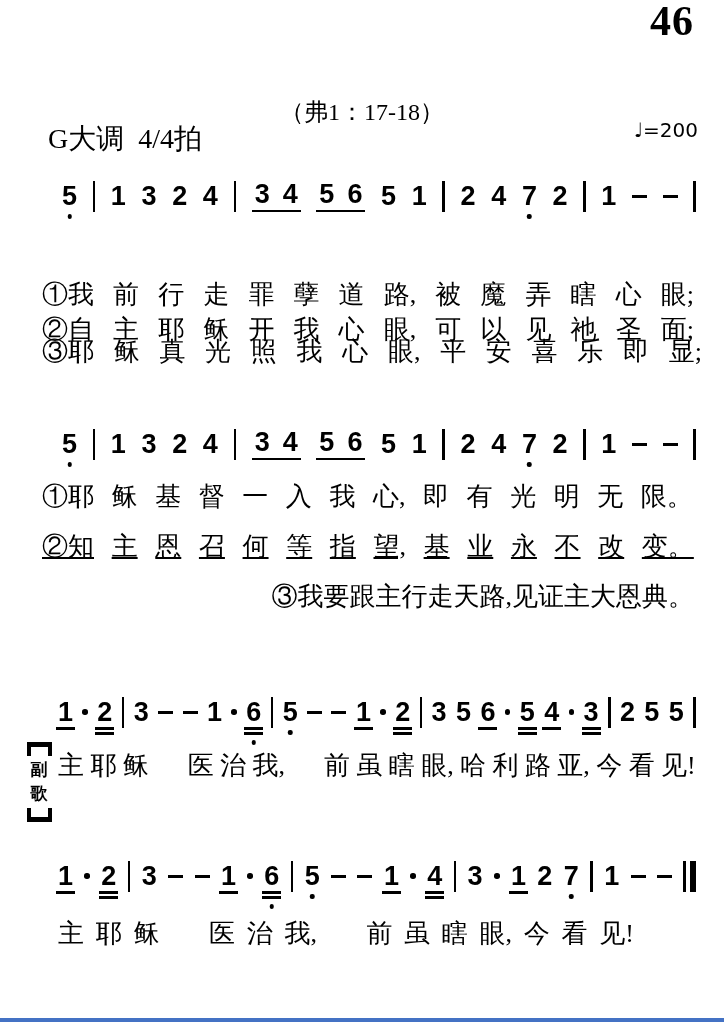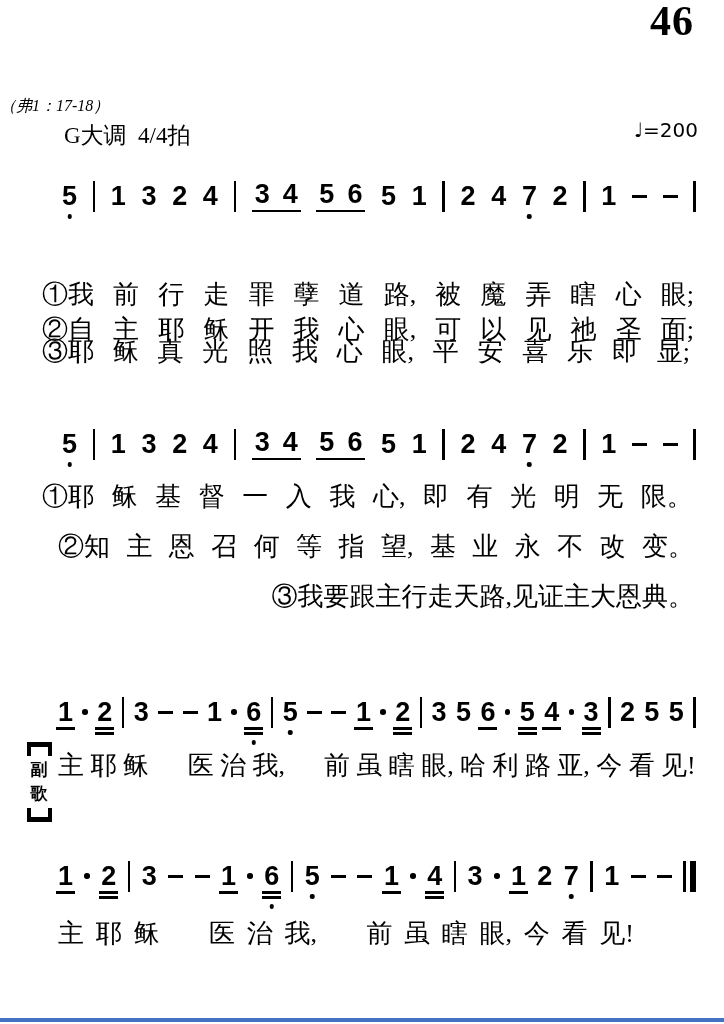--- a/index.html
+++ b/index.html
@@ -1,22 +1,22 @@
 <!DOCTYPE html>
 <html><head>
 <meta charset="utf-8">
 <style>
   html,body{margin:0;padding:0;width:724px;height:1024px;overflow:hidden;background:#ffffff;}
   .page{position:absolute;inset:0;background:#fff;color:#000;font-family:"Liberation Serif","DejaVu Serif",serif;}
   .abs{position:absolute;}
 
   .page-number{top:0px;right:30px;font-size:42px;font-weight:bold;line-height:1;letter-spacing:1px;margin-left:43px;}
   .title{top:40px;left:0;right:0;text-align:center;font-size:40px;font-weight:bold;letter-spacing:4px;}
-  .subtitle{top:96px;left:0;right:0;font-size:16px;font-style:italic;}
-  .meta-key{top:120px;left:64px;font-size:23px;white-space:pre;}
+  .subtitle{top:96px;left:0;right:0;text-align:center;font-size:24px;}
+  .meta-key{top:120px;left:48px;font-size:28px;white-space:pre;}
   .meta-tempo{top:118px;right:26px;font-size:20px;font-family:"DejaVu Sans","Liberation Serif",serif;}
 
   
   .music-line{position:absolute;left:62px;right:28px;height:36px;display:flex;justify-content:space-between;align-items:center;}
   .note{position:relative;display:inline-block;font-family:"Liberation Sans","DejaVu Sans",sans-serif;font-weight:bold;font-size:27px;line-height:1;}
   .ul{position:absolute;left:-2px;right:-2px;height:2.5px;background:#000;}
   .ul0{bottom:-4px;}
   .ul1{bottom:-9px;}
   .od{position:absolute;left:50%;transform:translateX(-50%);width:4.5px;height:4.5px;border-radius:50%;background:#000;}
   .group{display:inline-flex;gap:13px;border-bottom:2.5px solid #000;padding:0 3px 2px 3px;font-family:"Liberation Sans","DejaVu Sans",sans-serif;font-weight:bold;font-size:27px;line-height:1;}
@@ -106,21 +106,21 @@
       <span class="syl">我</span>
       <span class="syl">心</span>
       <span class="syl">眼,</span>
       <span class="syl">可</span>
       <span class="syl">以</span>
       <span class="syl">见</span>
       <span class="syl">祂</span>
       <span class="syl">圣</span>
       <span class="syl">面;</span>
     </div>
-  <div class="lyric-line" style="top:338px;left:42px;right:34px;">
+  <div class="lyric-line" style="top:338px;left:42px;right:22px;">
       <span class="syl">③耶</span>
       <span class="syl">稣</span>
       <span class="syl">真</span>
       <span class="syl">光</span>
       <span class="syl">照</span>
       <span class="syl">我</span>
       <span class="syl">心</span>
       <span class="syl">眼,</span>
       <span class="syl">平</span>
       <span class="syl">安</span>
@@ -169,21 +169,21 @@
       <span class="syl">入</span>
       <span class="syl">我</span>
       <span class="syl">心,</span>
       <span class="syl">即</span>
       <span class="syl">有</span>
       <span class="syl">光</span>
       <span class="syl">明</span>
       <span class="syl">无</span>
       <span class="syl">限。</span>
     </div>
-  <div class="lyric-line" style="top:533px;left:58px;right:30px;">
+  <div class="lyric-line" style="top:533px;left:42px;right:30px;text-decoration:underline;">
       <span class="syl">②知</span>
       <span class="syl">主</span>
       <span class="syl">恩</span>
       <span class="syl">召</span>
       <span class="syl">何</span>
       <span class="syl">等</span>
       <span class="syl">指</span>
       <span class="syl">望,</span>
       <span class="syl">基</span>
       <span class="syl">业</span>

